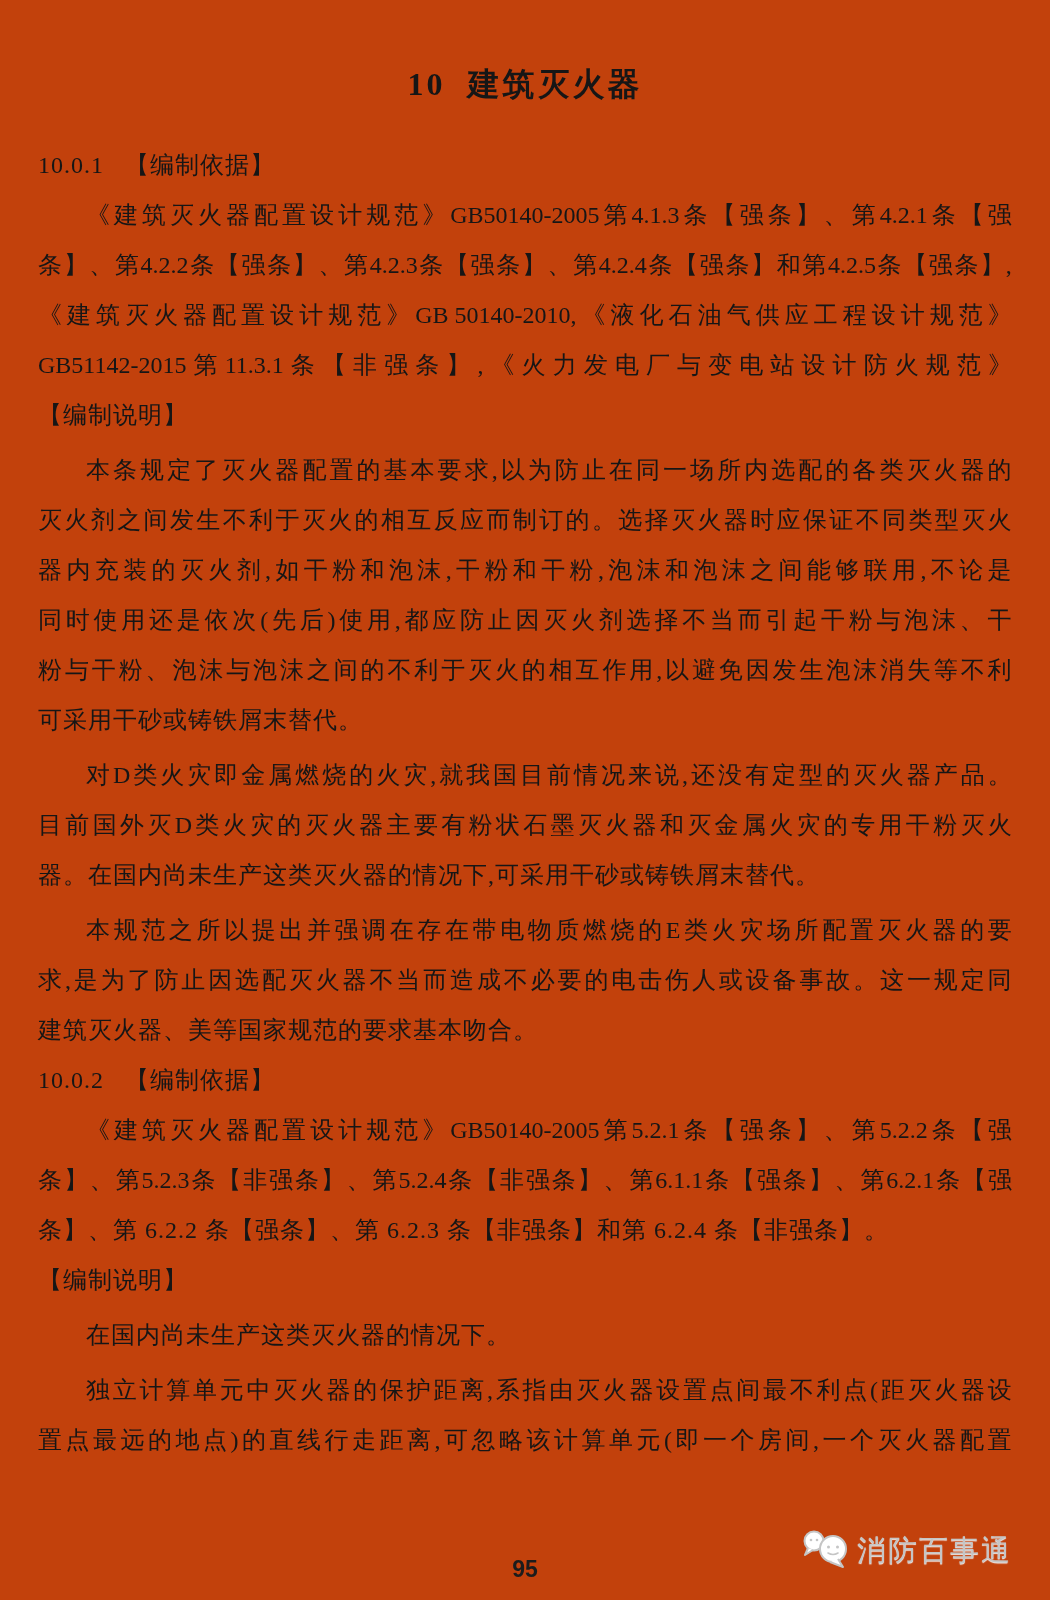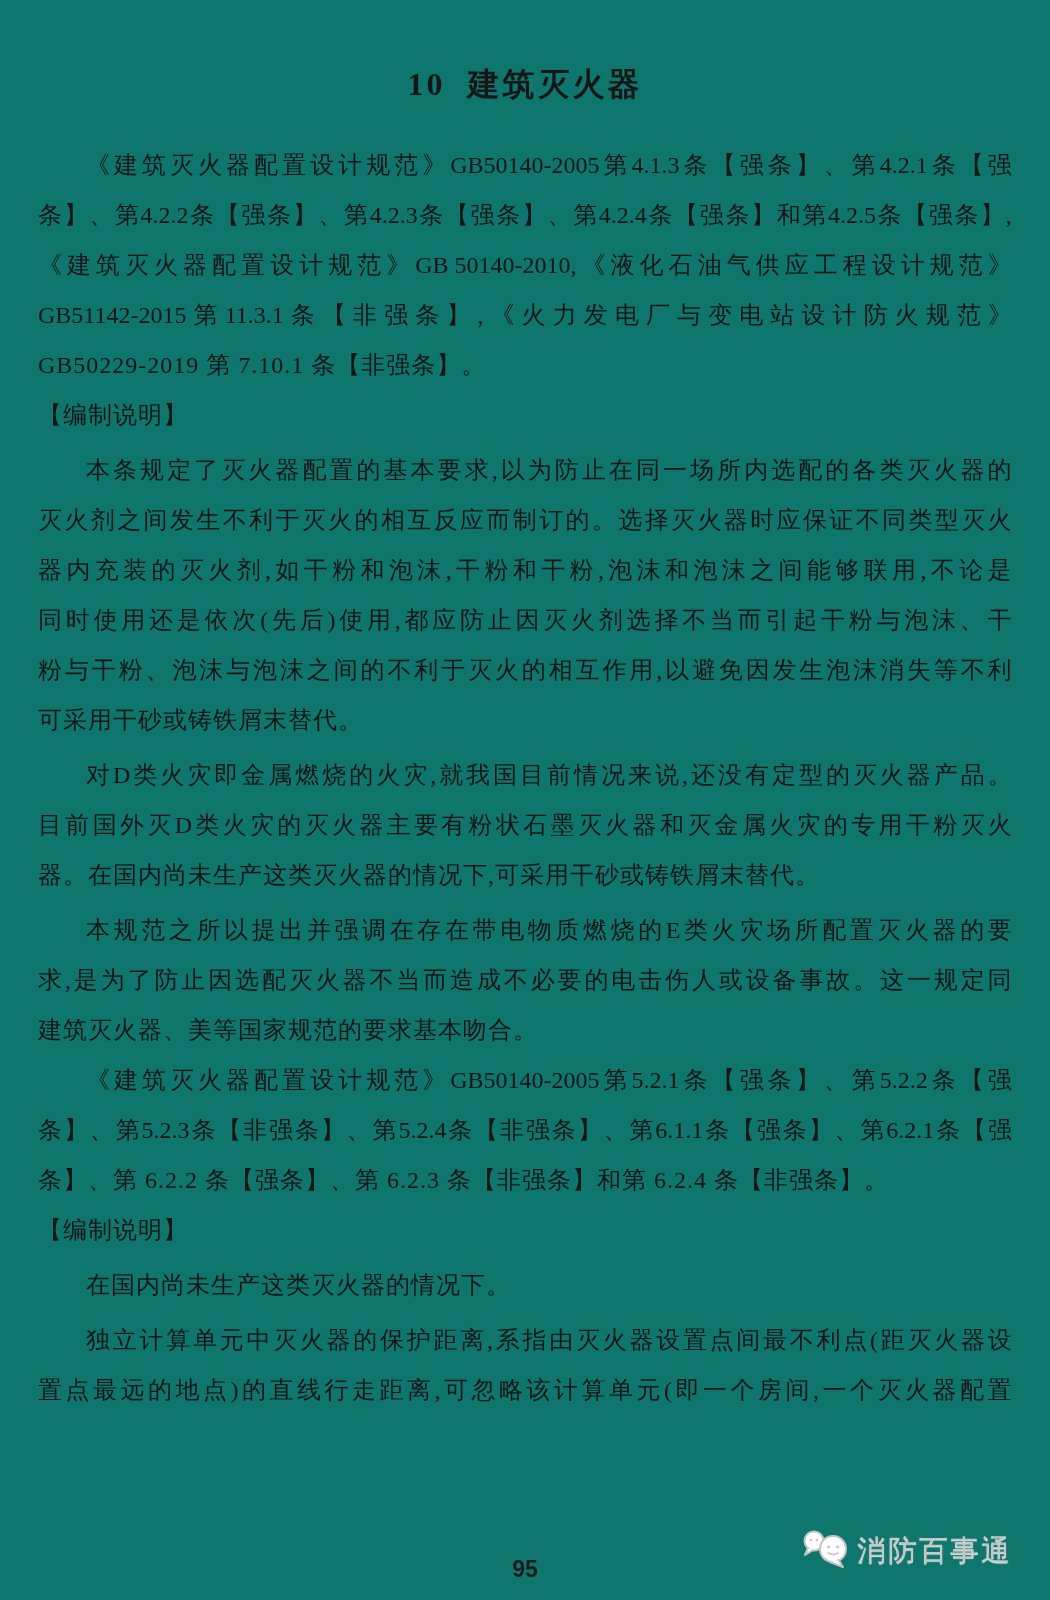--- a/index.html
+++ b/index.html
@@ -1,21 +1,21 @@
 <!DOCTYPE html>
 <html><head>
 <meta charset="utf-8">
 <style>
   html, body { margin: 0; padding: 0; background: #e8e8e8; }
   .page {
     position: relative;
     width: 1050px;
     height: 1600px;
     margin: 0 auto;
-    background: #0f766e;
+    background: #c2410c;
     overflow: hidden;
     font-family: "Liberation Serif", "DejaVu Serif", serif;
     color: #161616;
   }
   .doc-title {
     margin-top: 62px;
     height: 44px;
     line-height: 44px;
     text-align: center;
     font-size: 32px;
@@ -74,38 +74,39 @@
   }
 </style>
 </head>
 <body>
 
 <div class="page">
 
   <div class="doc-title">10  建筑灭火器</div>
 
   <div class="lines">
+    <div class="line heading">10.0.1   【编制依据】</div>
     <div class="line indent fill"><span>《</span><span>建</span><span>筑</span><span>灭</span><span>火</span><span>器</span><span>配</span><span>置</span><span>设</span><span>计</span><span>规</span><span>范</span><span>》</span><span>GB50140-2005</span><span>第</span><span>4.1.3</span><span>条</span><span>【</span><span>强</span><span>条</span><span>】</span><span>、</span><span>第</span><span>4.2.1</span><span>条</span><span>【</span><span>强</span></div>
     <div class="line fill"><span>条</span><span>】</span><span>、</span><span>第</span><span>4.2.2</span><span>条</span><span>【</span><span>强</span><span>条</span><span>】</span><span>、</span><span>第</span><span>4.2.3</span><span>条</span><span>【</span><span>强</span><span>条</span><span>】</span><span>、</span><span>第</span><span>4.2.4</span><span>条</span><span>【</span><span>强</span><span>条</span><span>】</span><span>和</span><span>第</span><span>4.2.5</span><span>条</span><span>【</span><span>强</span><span>条</span><span>】</span><span>,</span></div>
     <div class="line fill"><span>《</span><span>建</span><span>筑</span><span>灭</span><span>火</span><span>器</span><span>配</span><span>置</span><span>设</span><span>计</span><span>规</span><span>范</span><span>》</span><span>GB 50140-2010,</span><span>《</span><span>液</span><span>化</span><span>石</span><span>油</span><span>气</span><span>供</span><span>应</span><span>工</span><span>程</span><span>设</span><span>计</span><span>规</span><span>范</span><span>》</span></div>
     <div class="line fill"><span>GB51142-2015</span><span>第</span><span>11.3.1</span><span>条</span><span>【</span><span>非</span><span>强</span><span>条</span><span>】</span><span>,</span><span>《</span><span>火</span><span>力</span><span>发</span><span>电</span><span>厂</span><span>与</span><span>变</span><span>电</span><span>站</span><span>设</span><span>计</span><span>防</span><span>火</span><span>规</span><span>范</span><span>》</span></div>
-    <div class="line">GB50229-2019 第 7.10.1 条【非强条】。</div>
     <div class="line heading">【编制说明】</div>
     <div class="line indent fill ps"><span>本</span><span>条</span><span>规</span><span>定</span><span>了</span><span>灭</span><span>火</span><span>器</span><span>配</span><span>置</span><span>的</span><span>基</span><span>本</span><span>要</span><span>求</span><span>,</span><span>以</span><span>为</span><span>防</span><span>止</span><span>在</span><span>同</span><span>一</span><span>场</span><span>所</span><span>内</span><span>选</span><span>配</span><span>的</span><span>各</span><span>类</span><span>灭</span><span>火</span><span>器</span><span>的</span></div>
     <div class="line fill"><span>灭</span><span>火</span><span>剂</span><span>之</span><span>间</span><span>发</span><span>生</span><span>不</span><span>利</span><span>于</span><span>灭</span><span>火</span><span>的</span><span>相</span><span>互</span><span>反</span><span>应</span><span>而</span><span>制</span><span>订</span><span>的</span><span>。</span><span>选</span><span>择</span><span>灭</span><span>火</span><span>器</span><span>时</span><span>应</span><span>保</span><span>证</span><span>不</span><span>同</span><span>类</span><span>型</span><span>灭</span><span>火</span></div>
     <div class="line fill"><span>器</span><span>内</span><span>充</span><span>装</span><span>的</span><span>灭</span><span>火</span><span>剂</span><span>,</span><span>如</span><span>干</span><span>粉</span><span>和</span><span>泡</span><span>沫</span><span>,</span><span>干</span><span>粉</span><span>和</span><span>干</span><span>粉</span><span>,</span><span>泡</span><span>沫</span><span>和</span><span>泡</span><span>沫</span><span>之</span><span>间</span><span>能</span><span>够</span><span>联</span><span>用</span><span>,</span><span>不</span><span>论</span><span>是</span></div>
     <div class="line fill"><span>同</span><span>时</span><span>使</span><span>用</span><span>还</span><span>是</span><span>依</span><span>次</span><span>(</span><span>先</span><span>后</span><span>)</span><span>使</span><span>用</span><span>,</span><span>都</span><span>应</span><span>防</span><span>止</span><span>因</span><span>灭</span><span>火</span><span>剂</span><span>选</span><span>择</span><span>不</span><span>当</span><span>而</span><span>引</span><span>起</span><span>干</span><span>粉</span><span>与</span><span>泡</span><span>沫</span><span>、</span><span>干</span></div>
     <div class="line fill"><span>粉</span><span>与</span><span>干</span><span>粉</span><span>、</span><span>泡</span><span>沫</span><span>与</span><span>泡</span><span>沫</span><span>之</span><span>间</span><span>的</span><span>不</span><span>利</span><span>于</span><span>灭</span><span>火</span><span>的</span><span>相</span><span>互</span><span>作</span><span>用</span><span>,</span><span>以</span><span>避</span><span>免</span><span>因</span><span>发</span><span>生</span><span>泡</span><span>沫</span><span>消</span><span>失</span><span>等</span><span>不</span><span>利</span></div>
     <div class="line">可采用干砂或铸铁屑末替代。</div>
     <div class="line indent fill ps"><span>对</span><span>D</span><span>类</span><span>火</span><span>灾</span><span>即</span><span>金</span><span>属</span><span>燃</span><span>烧</span><span>的</span><span>火</span><span>灾</span><span>,</span><span>就</span><span>我</span><span>国</span><span>目</span><span>前</span><span>情</span><span>况</span><span>来</span><span>说</span><span>,</span><span>还</span><span>没</span><span>有</span><span>定</span><span>型</span><span>的</span><span>灭</span><span>火</span><span>器</span><span>产</span><span>品</span><span>。</span></div>
     <div class="line fill"><span>目</span><span>前</span><span>国</span><span>外</span><span>灭</span><span>D</span><span>类</span><span>火</span><span>灾</span><span>的</span><span>灭</span><span>火</span><span>器</span><span>主</span><span>要</span><span>有</span><span>粉</span><span>状</span><span>石</span><span>墨</span><span>灭</span><span>火</span><span>器</span><span>和</span><span>灭</span><span>金</span><span>属</span><span>火</span><span>灾</span><span>的</span><span>专</span><span>用</span><span>干</span><span>粉</span><span>灭</span><span>火</span></div>
     <div class="line">器。在国内尚未生产这类灭火器的情况下,可采用干砂或铸铁屑末替代。</div>
     <div class="line indent fill ps"><span>本</span><span>规</span><span>范</span><span>之</span><span>所</span><span>以</span><span>提</span><span>出</span><span>并</span><span>强</span><span>调</span><span>在</span><span>存</span><span>在</span><span>带</span><span>电</span><span>物</span><span>质</span><span>燃</span><span>烧</span><span>的</span><span>E</span><span>类</span><span>火</span><span>灾</span><span>场</span><span>所</span><span>配</span><span>置</span><span>灭</span><span>火</span><span>器</span><span>的</span><span>要</span></div>
     <div class="line fill"><span>求</span><span>,</span><span>是</span><span>为</span><span>了</span><span>防</span><span>止</span><span>因</span><span>选</span><span>配</span><span>灭</span><span>火</span><span>器</span><span>不</span><span>当</span><span>而</span><span>造</span><span>成</span><span>不</span><span>必</span><span>要</span><span>的</span><span>电</span><span>击</span><span>伤</span><span>人</span><span>或</span><span>设</span><span>备</span><span>事</span><span>故</span><span>。</span><span>这</span><span>一</span><span>规</span><span>定</span><span>同</span></div>
     <div class="line">建筑灭火器、美等国家规范的要求基本吻合。</div>
+    <div class="line heading">10.0.2   【编制依据】</div>
     <div class="line indent fill"><span>《</span><span>建</span><span>筑</span><span>灭</span><span>火</span><span>器</span><span>配</span><span>置</span><span>设</span><span>计</span><span>规</span><span>范</span><span>》</span><span>GB50140-2005</span><span>第</span><span>5.2.1</span><span>条</span><span>【</span><span>强</span><span>条</span><span>】</span><span>、</span><span>第</span><span>5.2.2</span><span>条</span><span>【</span><span>强</span></div>
     <div class="line fill"><span>条</span><span>】</span><span>、</span><span>第</span><span>5.2.3</span><span>条</span><span>【</span><span>非</span><span>强</span><span>条</span><span>】</span><span>、</span><span>第</span><span>5.2.4</span><span>条</span><span>【</span><span>非</span><span>强</span><span>条</span><span>】</span><span>、</span><span>第</span><span>6.1.1</span><span>条</span><span>【</span><span>强</span><span>条</span><span>】</span><span>、</span><span>第</span><span>6.2.1</span><span>条</span><span>【</span><span>强</span></div>
     <div class="line">条】、第 6.2.2 条【强条】、第 6.2.3 条【非强条】和第 6.2.4 条【非强条】。</div>
     <div class="line heading">【编制说明】</div>
     <div class="line indent ps">在国内尚未生产这类灭火器的情况下。</div>
     <div class="line indent fill ps"><span>独</span><span>立</span><span>计</span><span>算</span><span>单</span><span>元</span><span>中</span><span>灭</span><span>火</span><span>器</span><span>的</span><span>保</span><span>护</span><span>距</span><span>离</span><span>,</span><span>系</span><span>指</span><span>由</span><span>灭</span><span>火</span><span>器</span><span>设</span><span>置</span><span>点</span><span>间</span><span>最</span><span>不</span><span>利</span><span>点</span><span>(</span><span>距</span><span>灭</span><span>火</span><span>器</span><span>设</span></div>
     <div class="line fill"><span>置</span><span>点</span><span>最</span><span>远</span><span>的</span><span>地</span><span>点</span><span>)</span><span>的</span><span>直</span><span>线</span><span>行</span><span>走</span><span>距</span><span>离</span><span>,</span><span>可</span><span>忽</span><span>略</span><span>该</span><span>计</span><span>算</span><span>单</span><span>元</span><span>(</span><span>即</span><span>一</span><span>个</span><span>房</span><span>间</span><span>,</span><span>一</span><span>个</span><span>灭</span><span>火</span><span>器</span><span>配</span><span>置</span></div>
   </div>
 
   <div class="watermark">

